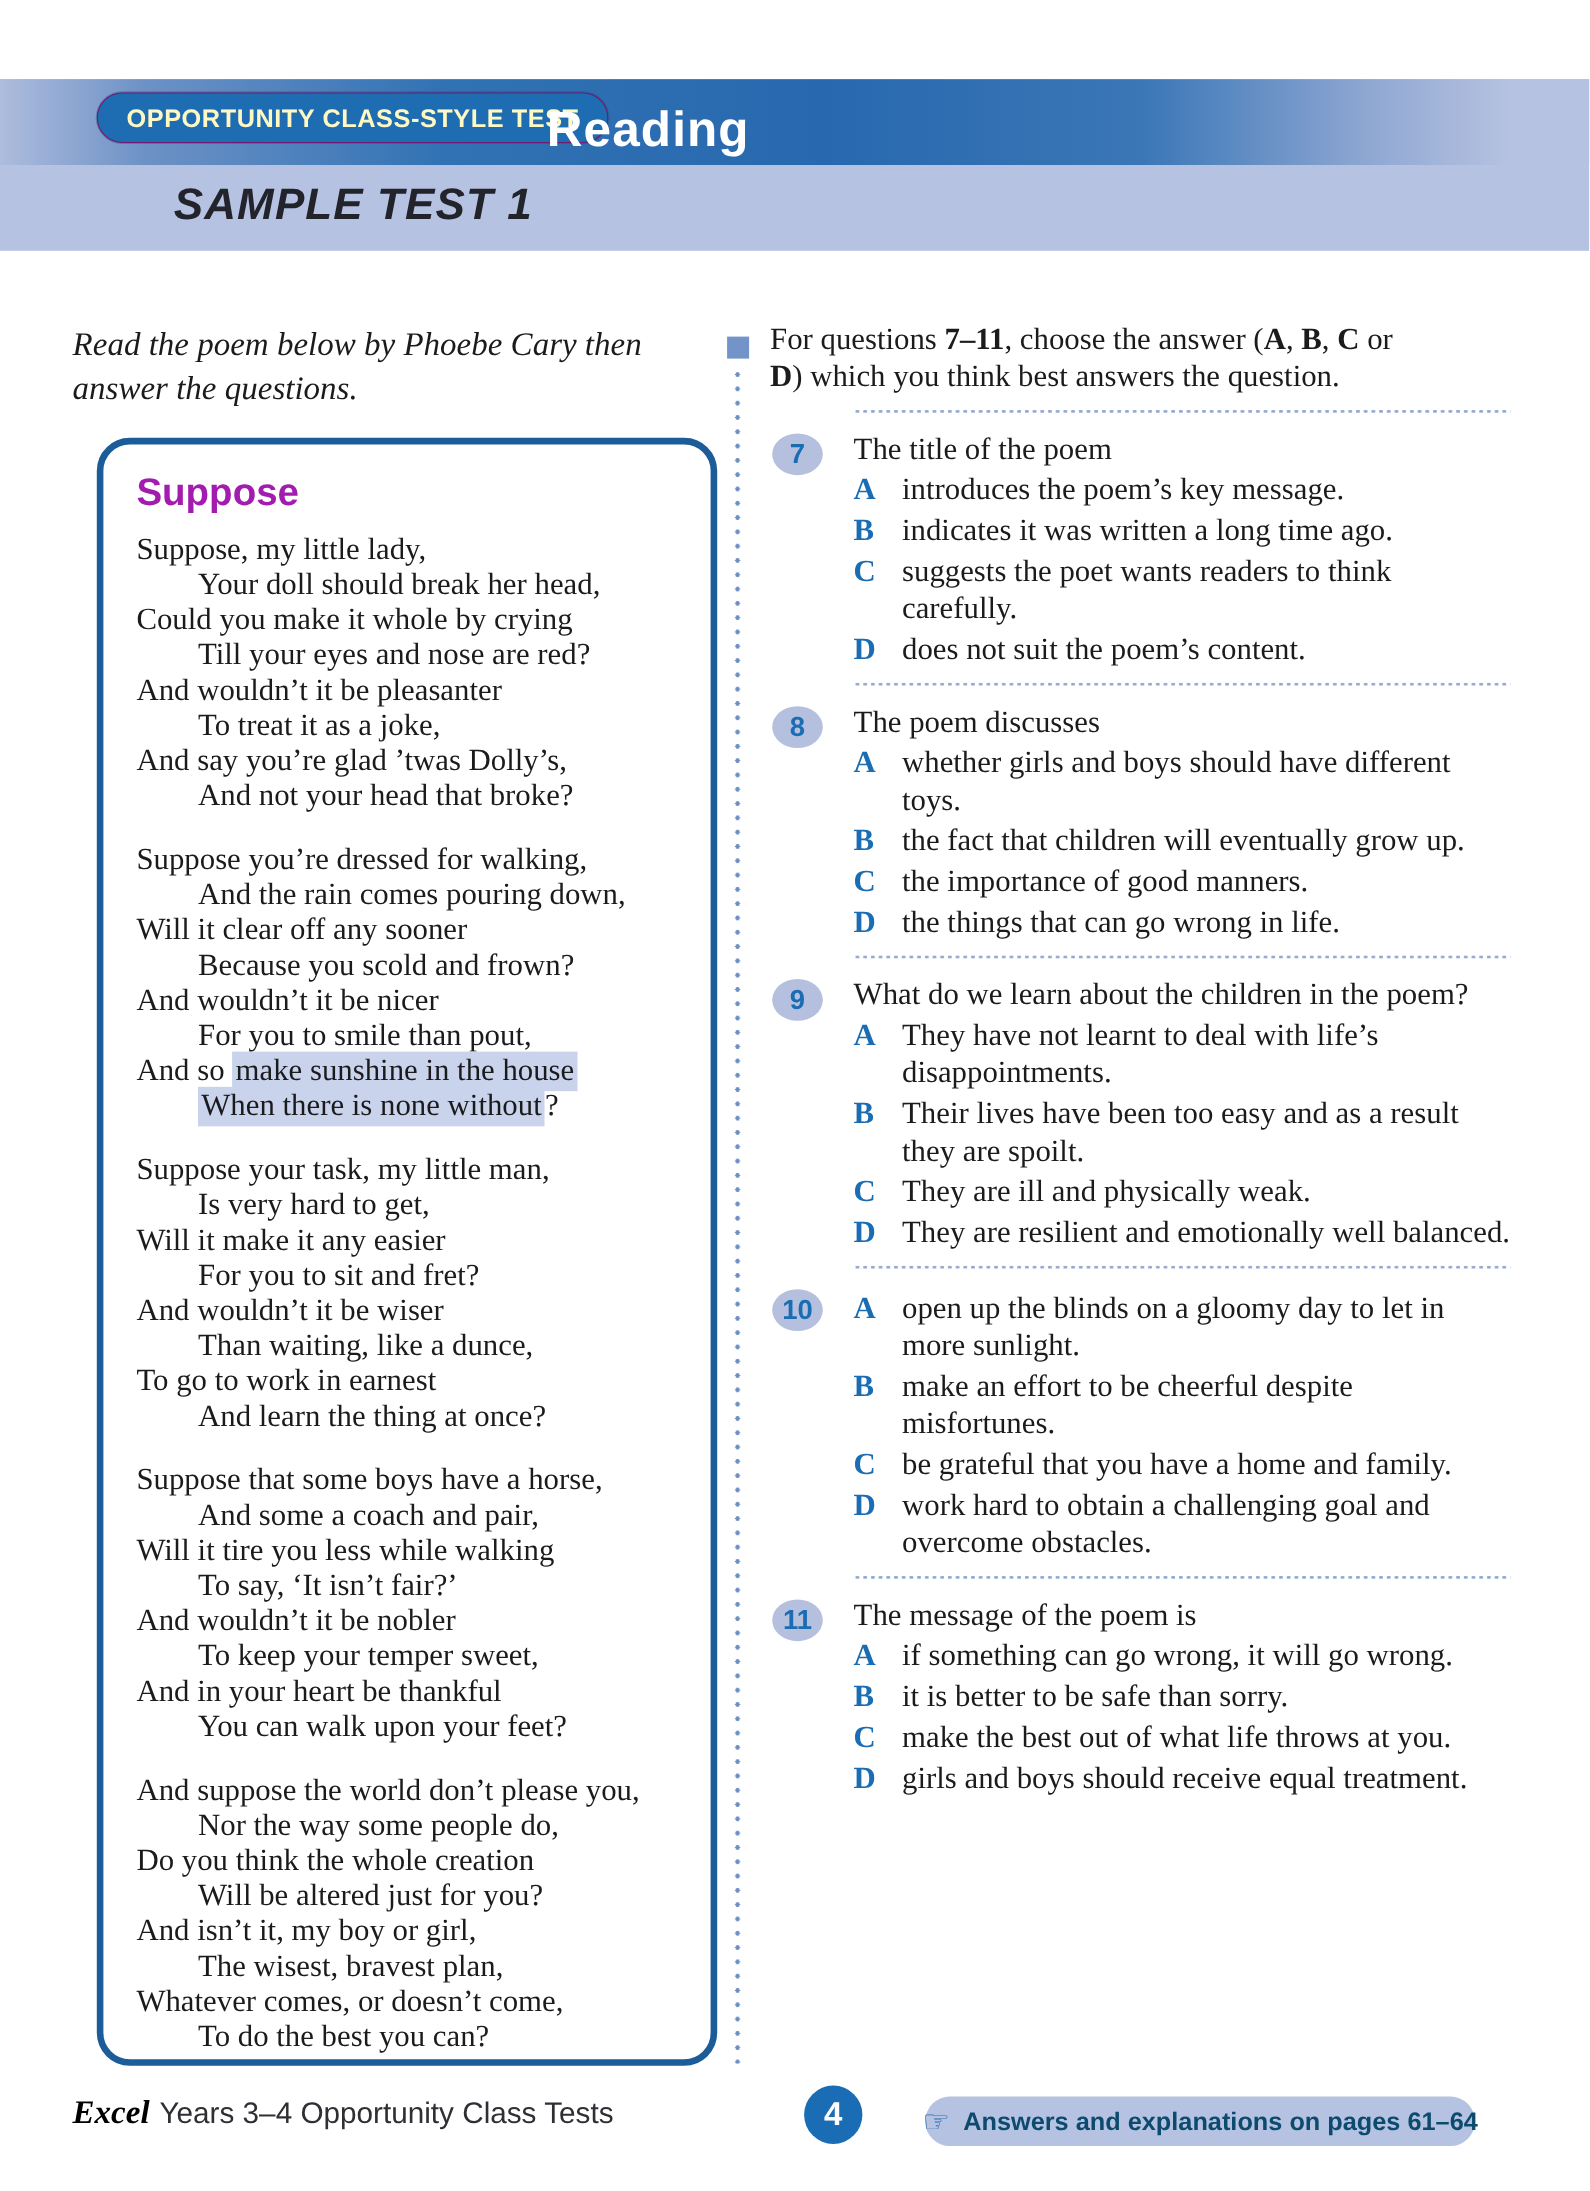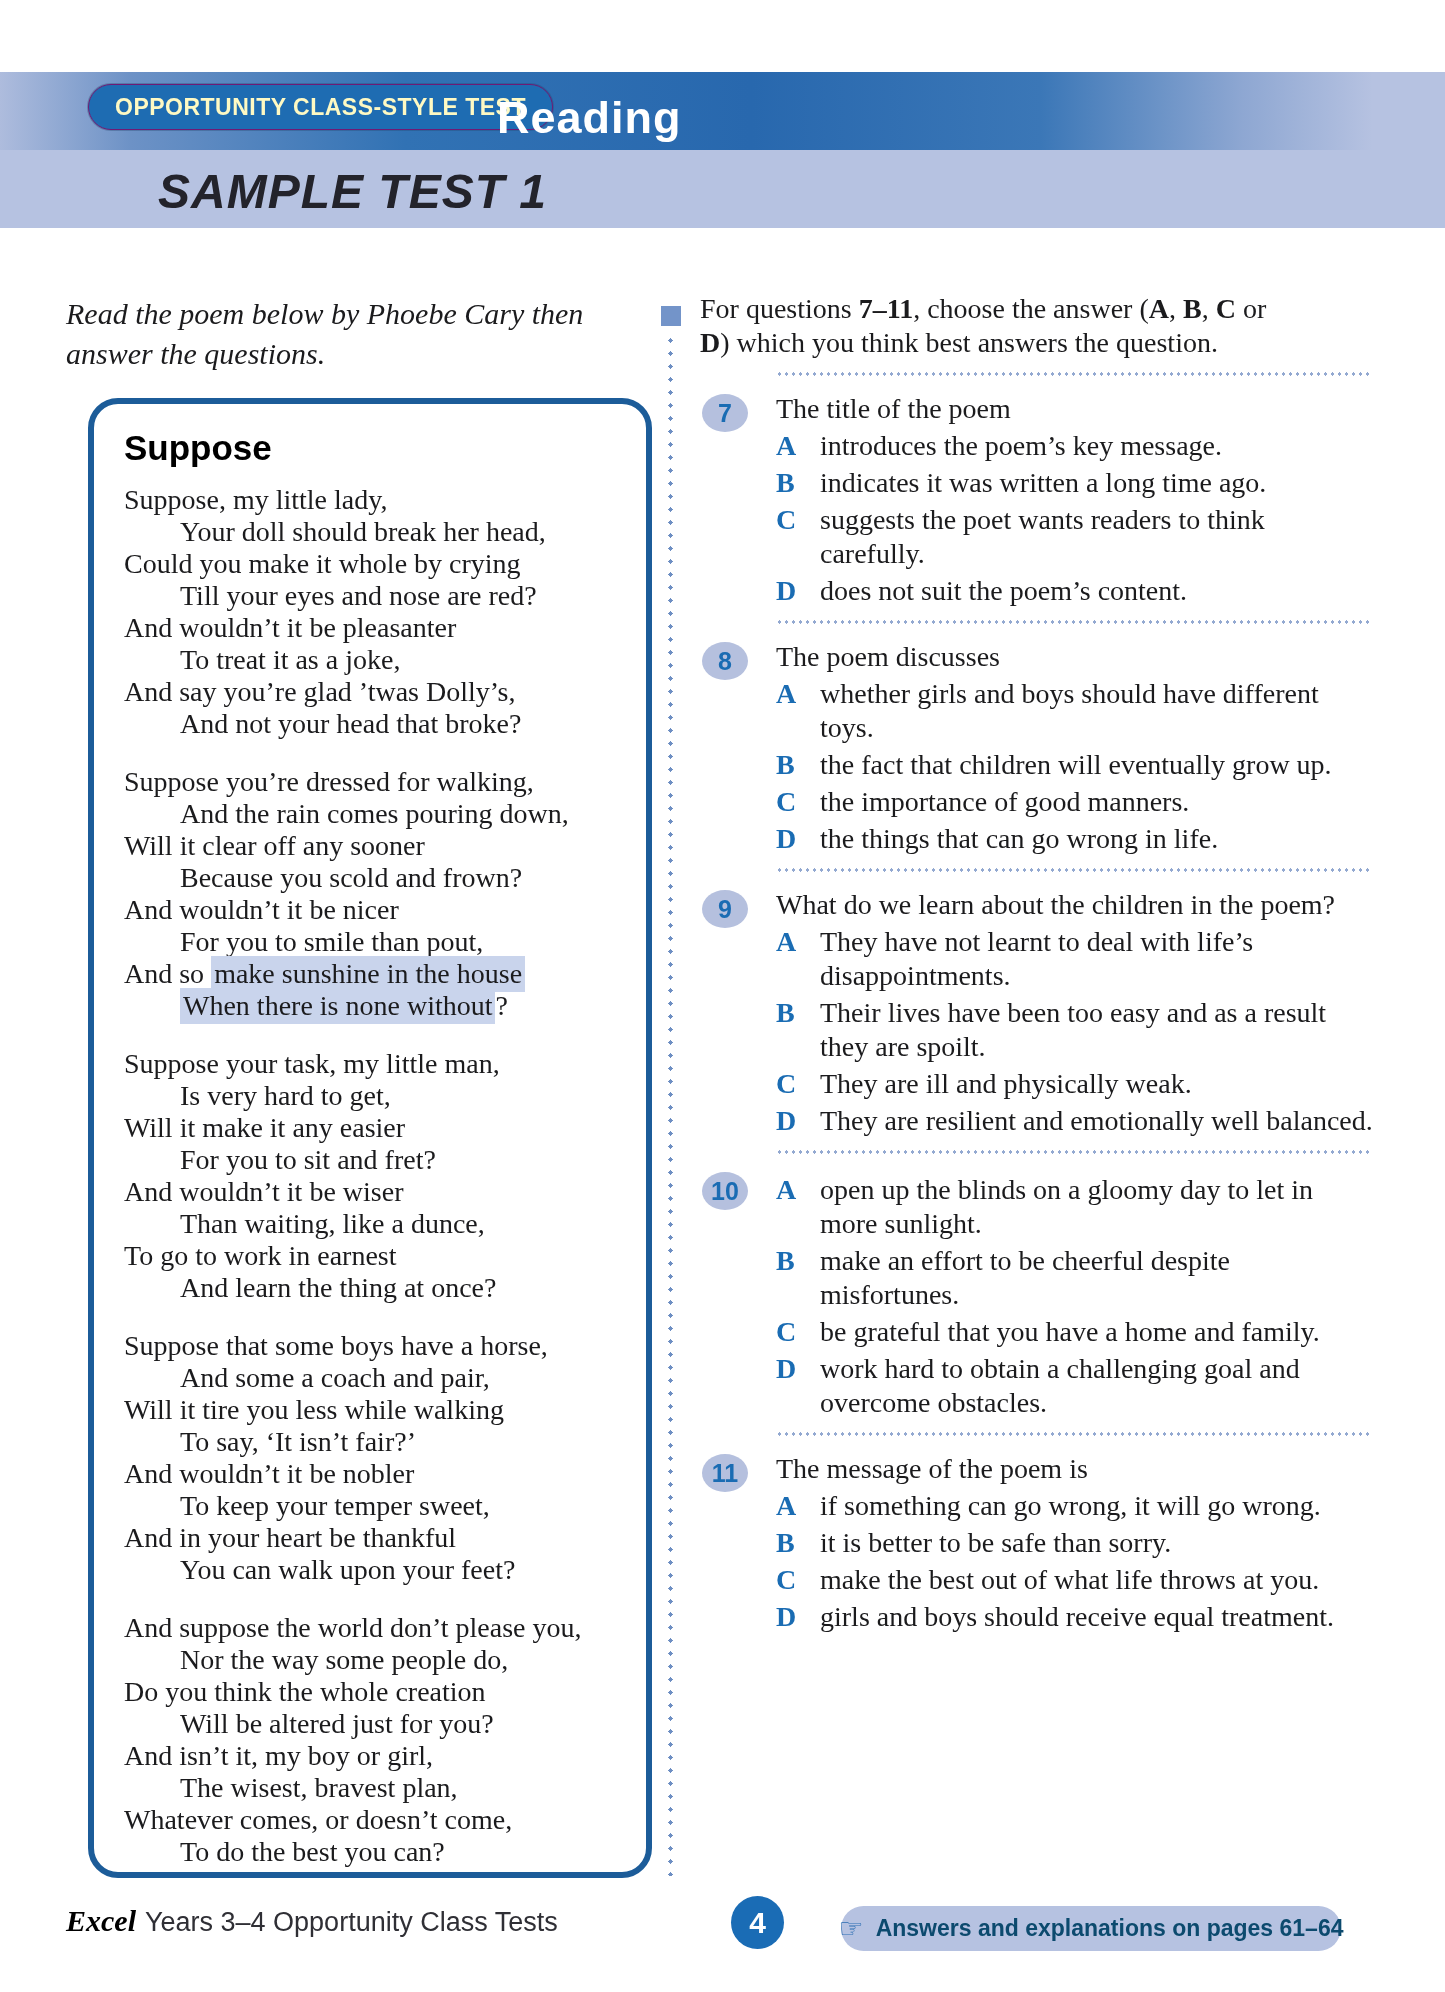--- a/index.html
+++ b/index.html
@@ -18,34 +18,34 @@
     padding:0 26px;background:#1e6cb2;border:1px solid #701a75;border-radius:30px;
     box-shadow:0 0 0 1px rgba(40,70,110,.35);
     font-family:"Liberation Sans",sans-serif;font-weight:bold;font-size:23px;color:#fef9c3;letter-spacing:.5px;white-space:nowrap;justify-content:center;
   }
   .reading{
     position:absolute;left:497px;top:92px;
     font-family:"Liberation Sans",sans-serif;font-weight:bold;font-size:45px;color:#ffffff;letter-spacing:1px;
   }
   .sample{
     position:absolute;left:158px;top:164px;
-    font-family:"Liberation Sans",sans-serif;font-weight:bold;font-style:italic;font-size:48px;color:#23232b;letter-spacing:1px;
+    font-family:"Liberation Sans",sans-serif;font-weight:bold;font-style:italic;font-size:40px;color:#23232b;letter-spacing:1px;
   }
   
   .instruction{
     position:absolute;left:66px;top:294px;width:570px;
     font-style:italic;font-size:30px;line-height:40px;color:#1b1b1d;
   }
   .poem-box{
     position:absolute;left:88px;top:398px;width:564px;height:1480px;box-sizing:border-box;
     border:6px solid #1c5c99;border-radius:30px;background:#ffffff;
     padding:24px 20px 0 30px;
   }
   .poem-title{
-    font-family:"Liberation Sans",sans-serif;font-weight:bold;font-size:35px;color:#000000;
+    font-family:"Liberation Sans",sans-serif;font-weight:bold;font-size:35px;color:#a21caf;
     margin:0 0 16px 0;
   }
   .stanza{margin:0 0 26px 0;}
   .pline{font-size:28px;line-height:32px;white-space:nowrap;}
   .pline.indent{padding-left:56px;}
   .hl{background:#c9d4ec;padding:2px 3px 3px 3px;}
   
   .divider-square{position:absolute;left:661px;top:306px;width:20px;height:20px;background:#7394c9;}
   .divider-line{
     position:absolute;left:668px;top:334px;width:5px;height:1542px;

